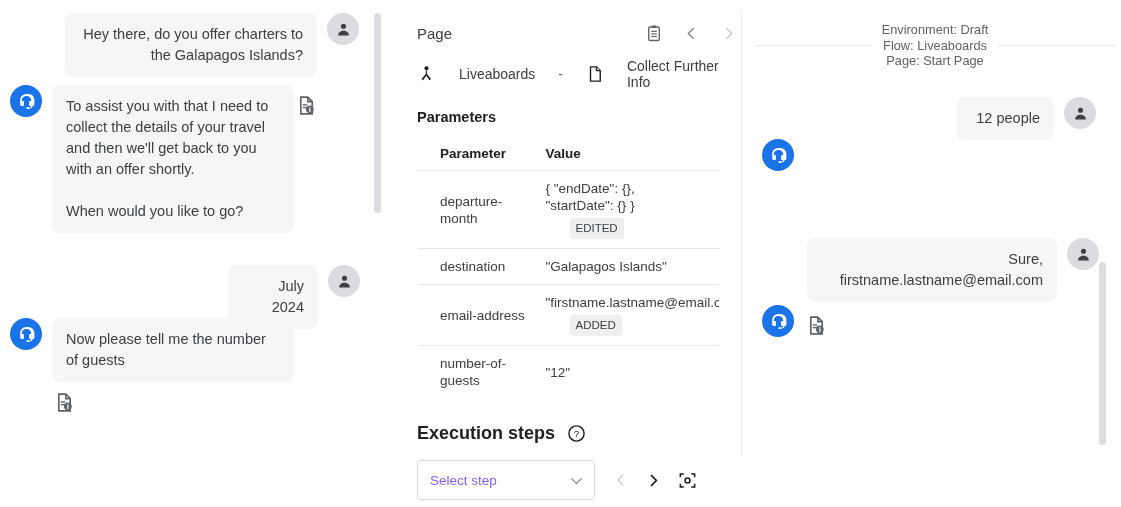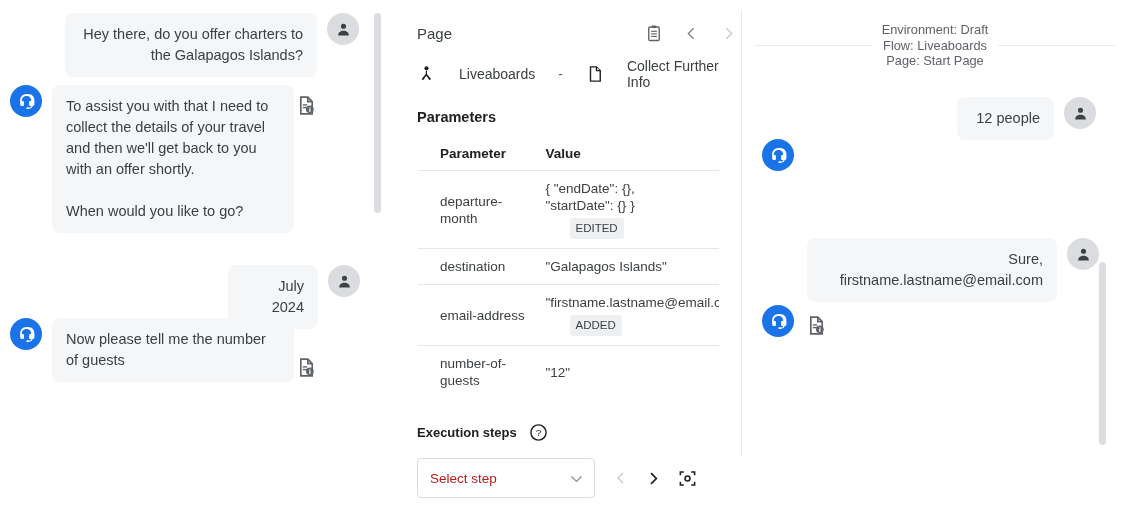--- a/index.html
+++ b/index.html
@@ -116,28 +116,28 @@
     font-size: 11.5px;
     padding: 2px 6px;
     border-radius: 3px;
     margin-top: 4px;
     margin-left: 24px;
   }
   .exec-row {
     display: flex; align-items: center; gap: 12px;
     margin-top: 24px;
   }
-  .exec-label { font-size: 13px; font-weight: bold; color: #202124; }
+  .exec-label { font-size: 18px; font-weight: bold; color: #202124; }
   .select-row { display: flex; align-items: center; gap: 0; margin-top: 16px; }
   .select-box {
     width: 178px; height: 40px;
     border: 1px solid #dadce0; border-radius: 4px;
     display: flex; align-items: center; justify-content: space-between;
     padding: 0 12px;
-    font-size: 13.5px; color: #b91c1c;
+    font-size: 13.5px; color: #8b5cf6;
     cursor: pointer;
   }
   .nav-icons { display: flex; align-items: center; gap: 16px; margin-left: 18px; }
 
   
   .v-divider {
     position: absolute; left: 741px; top: 10px;
     width: 1px; height: 446px;
     background: #e8eaed;
   }
@@ -217,21 +217,21 @@
         </svg>
       </div>
     </div>
 
     <div class="lrow" style="left:10px; top:318px; width:330px;">
       <div class="avatar-agent">
         <svg width="19" height="19" viewBox="0 0 24 24" fill="#ffffff">
           <path d="M12 2.6C7.3 2.6 4 6.1 4 10.4v5.1c0 1.3 1 2.3 2.2 2.3h1.5c.6 0 1-.5 1-1.1v-4.3c0-.6-.4-1.1-1-1.1H6.1v-.5c0-3.3 2.6-5.9 5.9-5.9s5.9 2.6 5.9 5.9v.5h-1.6c-.6 0-1 .5-1 1.1v4.3c0 .6.4 1.1 1 1.1h1.6c0 1.1-.8 1.9-2.5 2.1v-.5h-3.3v2.1h3.3v-.4c2.6-.3 4.2-1.8 4.3-3.4h.1c1.2 0 2.2-1 2.2-2.3v-5.1c0-4.3-3.3-7.8-8-7.8z"></path>
         </svg>
       </div>
-      <div style="display:flex; flex-direction:row;align-items:flex-end;">
+      <div style="display:flex; flex-direction:column;">
         <div class="bubble" style="width:242px;">Now please tell me the number of guests</div>
         <div class="doc-icon" style="margin-top:10px; margin-left:2px;">
           <svg width="21" height="21" viewBox="0 0 24 24">
             <path d="M5.5 2.5h8l5 5v14h-13z" fill="none" stroke="#5f6368" stroke-width="1.9"></path>
             <path d="M13.5 2.5v5h5" fill="none" stroke="#5f6368" stroke-width="1.9"></path>
             <rect x="7.8" y="10.5" width="5" height="1.6" fill="#5f6368"></rect>
             <rect x="7.8" y="13.6" width="5" height="1.6" fill="#5f6368"></rect>
             <circle cx="15.8" cy="16.4" r="4.4" fill="#5f6368"></circle>
             <rect x="15.1" y="14.1" width="1.5" height="1.5" fill="#ffffff"></rect>
             <rect x="15.1" y="16.1" width="1.5" height="3.1" fill="#ffffff"></rect>

